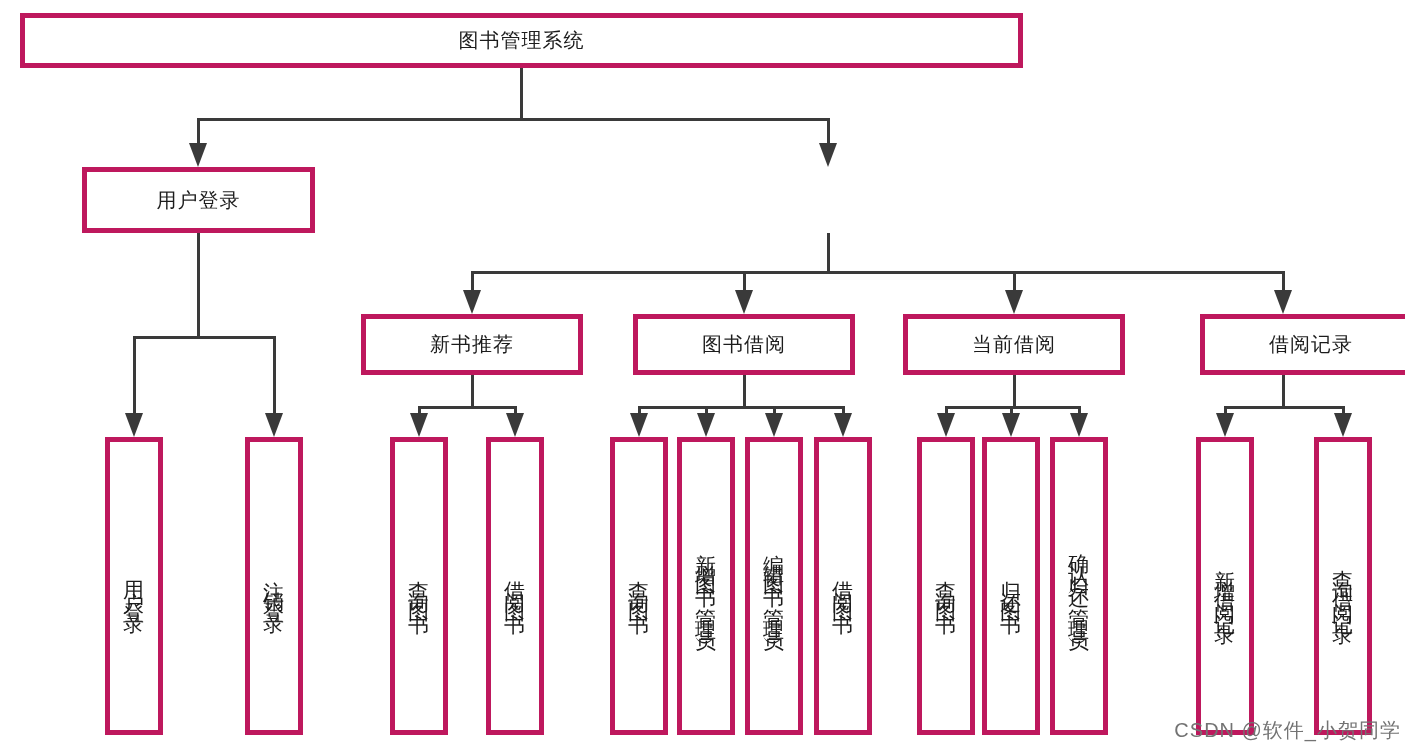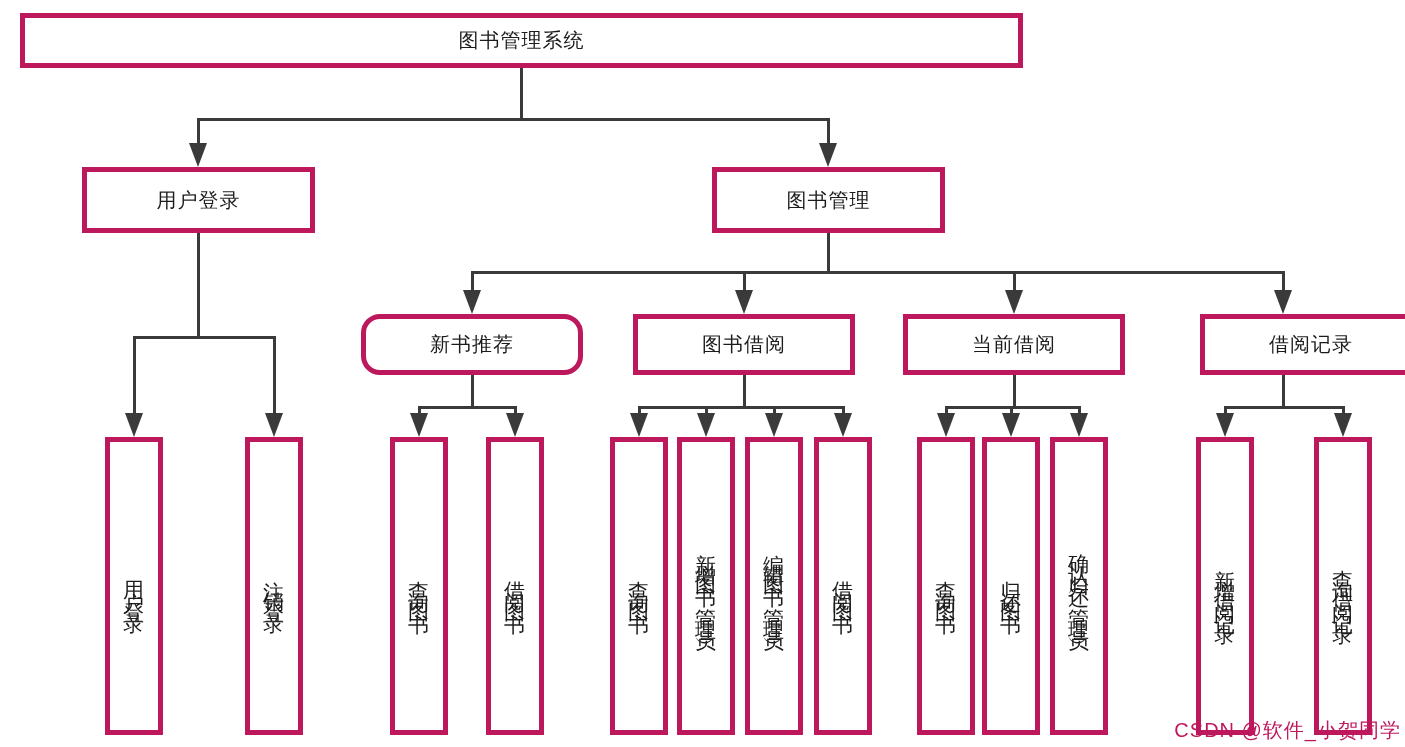--- a/index.html
+++ b/index.html
@@ -33,21 +33,21 @@
   .vline { position:absolute; width:3px;  background:#3a3a3a; }
   .hline { position:absolute; height:3px; background:#3a3a3a; }
   .arrow {
     position:absolute; width:0; height:0;
     border-left:9px solid transparent;
     border-right:9px solid transparent;
     border-top:24px solid #3a3a3a;
   }
   .watermark {
     position:absolute; right:4px; top:717px;
-    font-size:20px; color:#be185d; letter-spacing:1px; z-index:5;
+    font-size:20px; color:#737373; letter-spacing:1px; z-index:5;
     white-space:nowrap;
   }
 </style>
 </head>
 <body>
 
 <div class="canvas">
 
   <div class="box root">
     <span class="hlabel">图书管理系统</span>
@@ -56,43 +56,40 @@
   <div class="vline" style="left:520px; top:68px; height:53px;"></div>
   <div class="hline" style="left:197px; top:118px; width:633px;"></div>
   <div class="vline" style="left:197px; top:118px; height:28px;"></div>
   <div class="arrow" style="left:189px; top:143px;"></div>
   <div class="vline" style="left:827px; top:118px; height:28px;"></div>
   <div class="arrow" style="left:819px; top:143px;"></div>
 
   <div class="box lvl2" style="left:82px;">
     <span class="hlabel">用户登录</span>
   </div>
-  <div class="box lvl2" style="left:712px;">
-    <span class="hlabel">图书管理</span>
-  </div>
 
   <div class="vline" style="left:197px; top:233px; height:106px;"></div>
   <div class="hline" style="left:133px; top:336px; width:143px;"></div>
   <div class="vline" style="left:133px; top:336px; height:80px;"></div>
   <div class="arrow" style="left:125px; top:413px;"></div>
   <div class="vline" style="left:273px; top:336px; height:80px;"></div>
   <div class="arrow" style="left:265px; top:413px;"></div>
 
   <div class="vline" style="left:827px; top:233px; height:41px;"></div>
   <div class="hline" style="left:471px; top:271px; width:814px;"></div>
   <div class="vline" style="left:471px; top:271px; height:22px;"></div>
   <div class="arrow" style="left:463px; top:290px;"></div>
   <div class="vline" style="left:743px; top:271px; height:22px;"></div>
   <div class="arrow" style="left:735px; top:290px;"></div>
   <div class="vline" style="left:1013px; top:271px; height:22px;"></div>
   <div class="arrow" style="left:1005px; top:290px;"></div>
   <div class="vline" style="left:1282px; top:271px; height:22px;"></div>
   <div class="arrow" style="left:1274px; top:290px;"></div>
 
-  <div class="box lvl3" style="left:361px;border-radius:19px;">
+  <div class="box lvl3" style="left:361px;">
     <span class="hlabel">新书推荐</span>
   </div>
   <div class="box lvl3" style="left:903px;">
     <span class="hlabel">当前借阅</span>
   </div>
   <div class="box lvl3" style="left:633px;">
     <span class="hlabel">图书借阅</span>
   </div>
   <div class="box lvl3" style="left:1172px;margin-left:28px;">
     <span class="hlabel">借阅记录</span>

